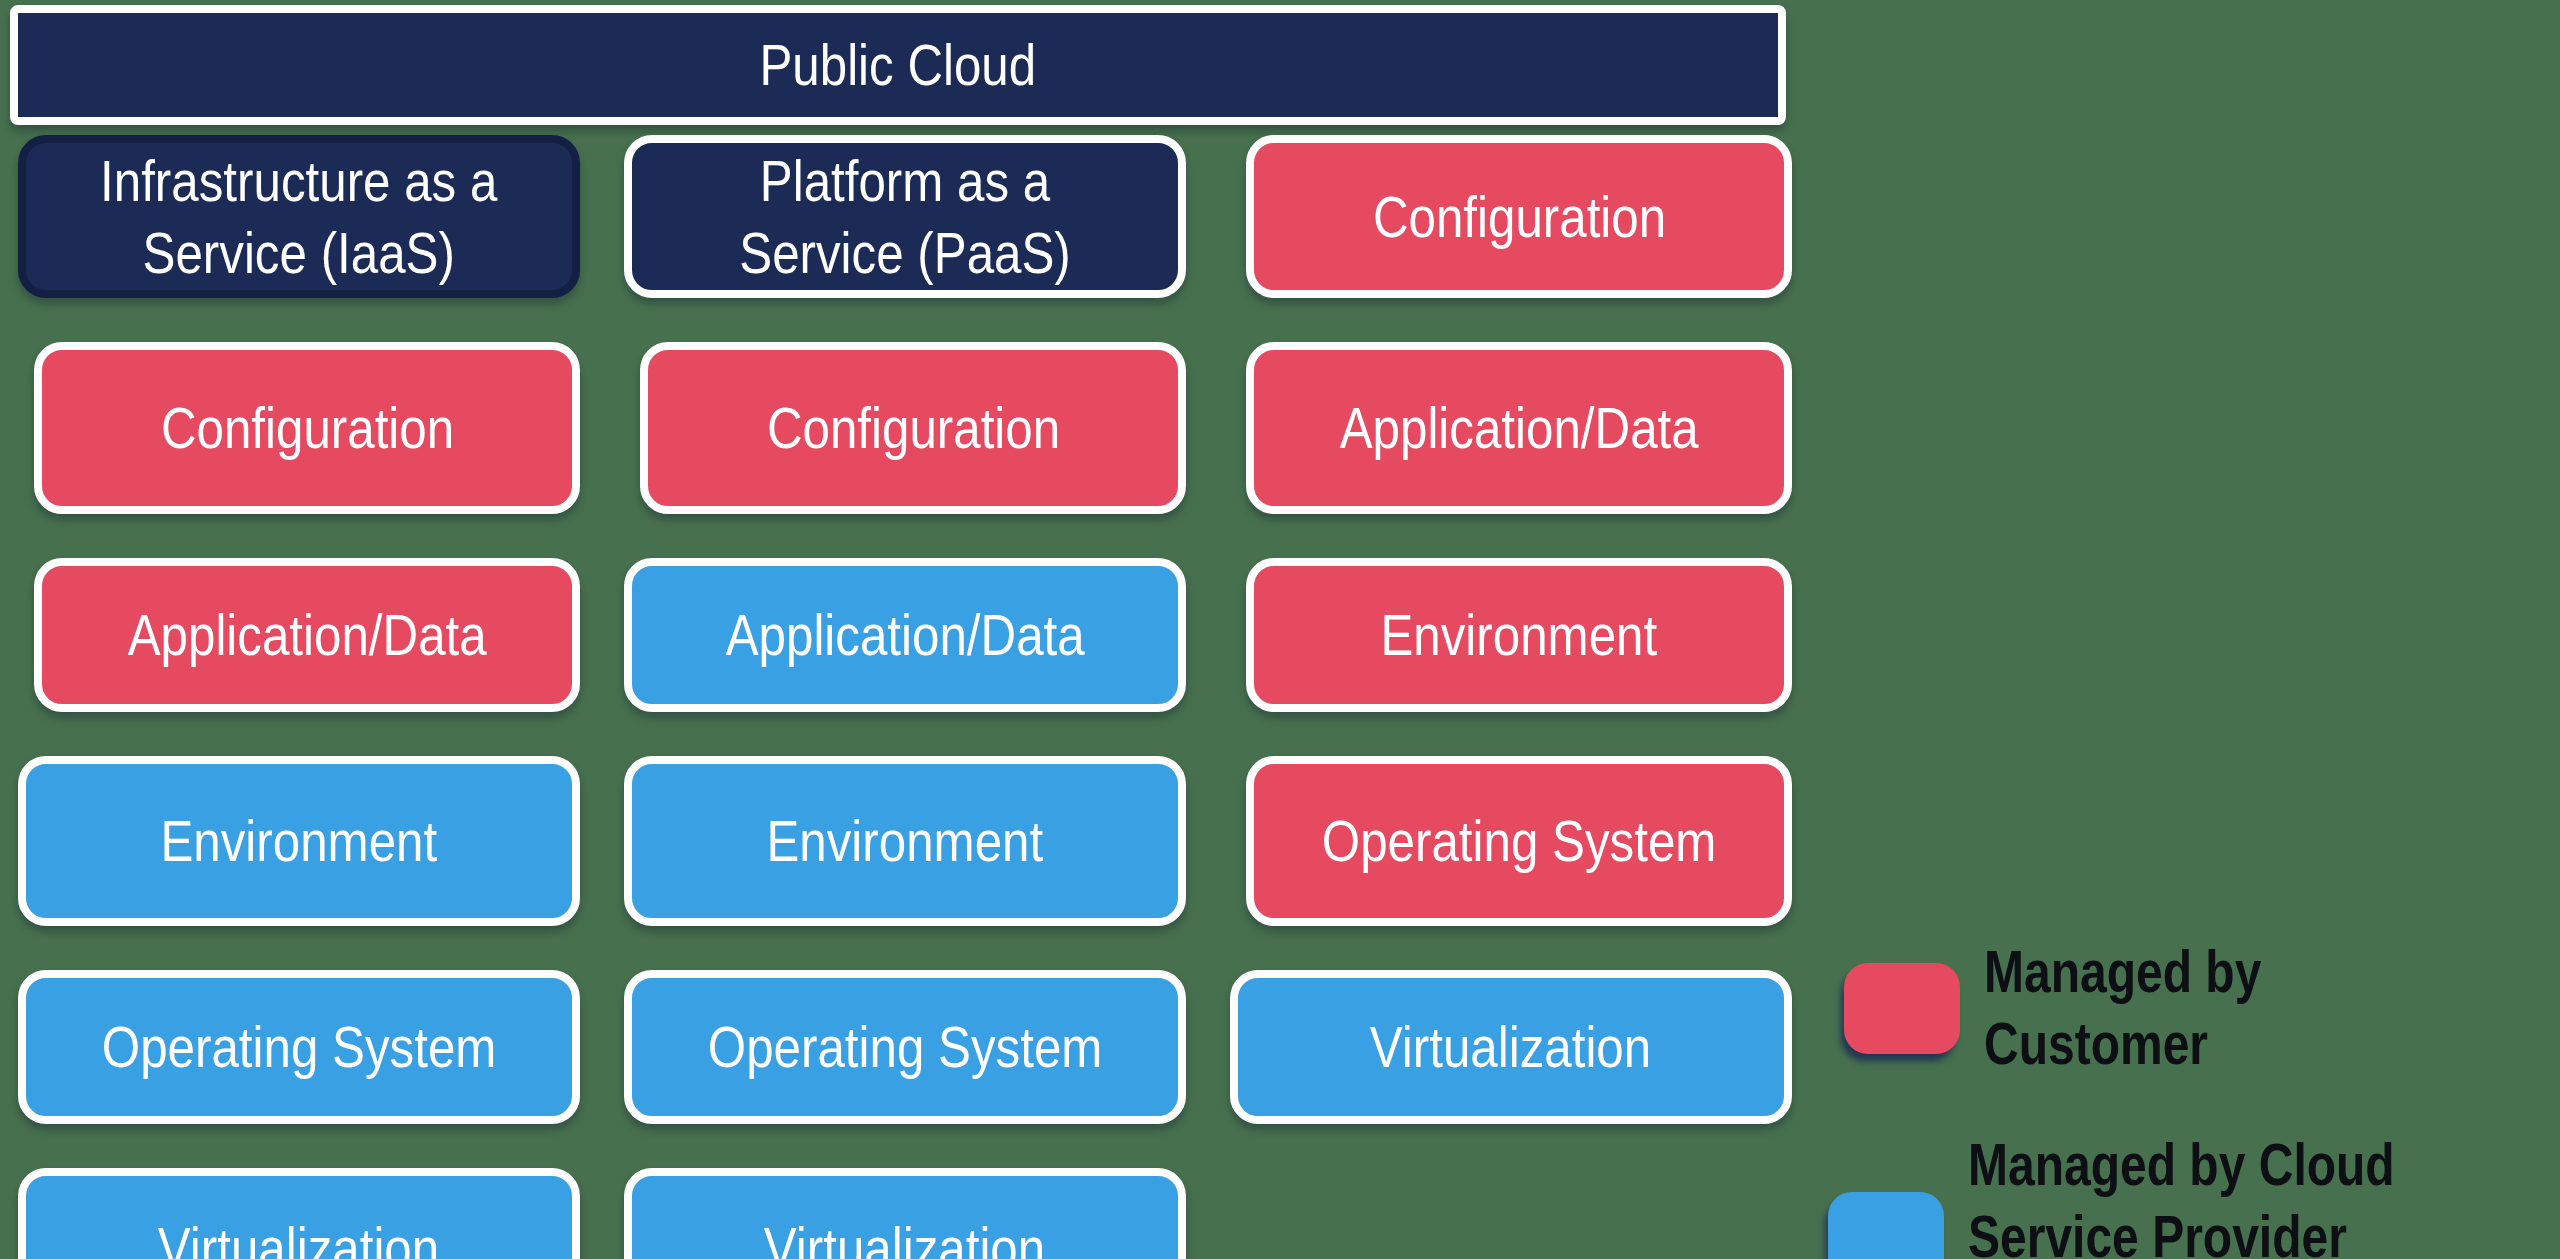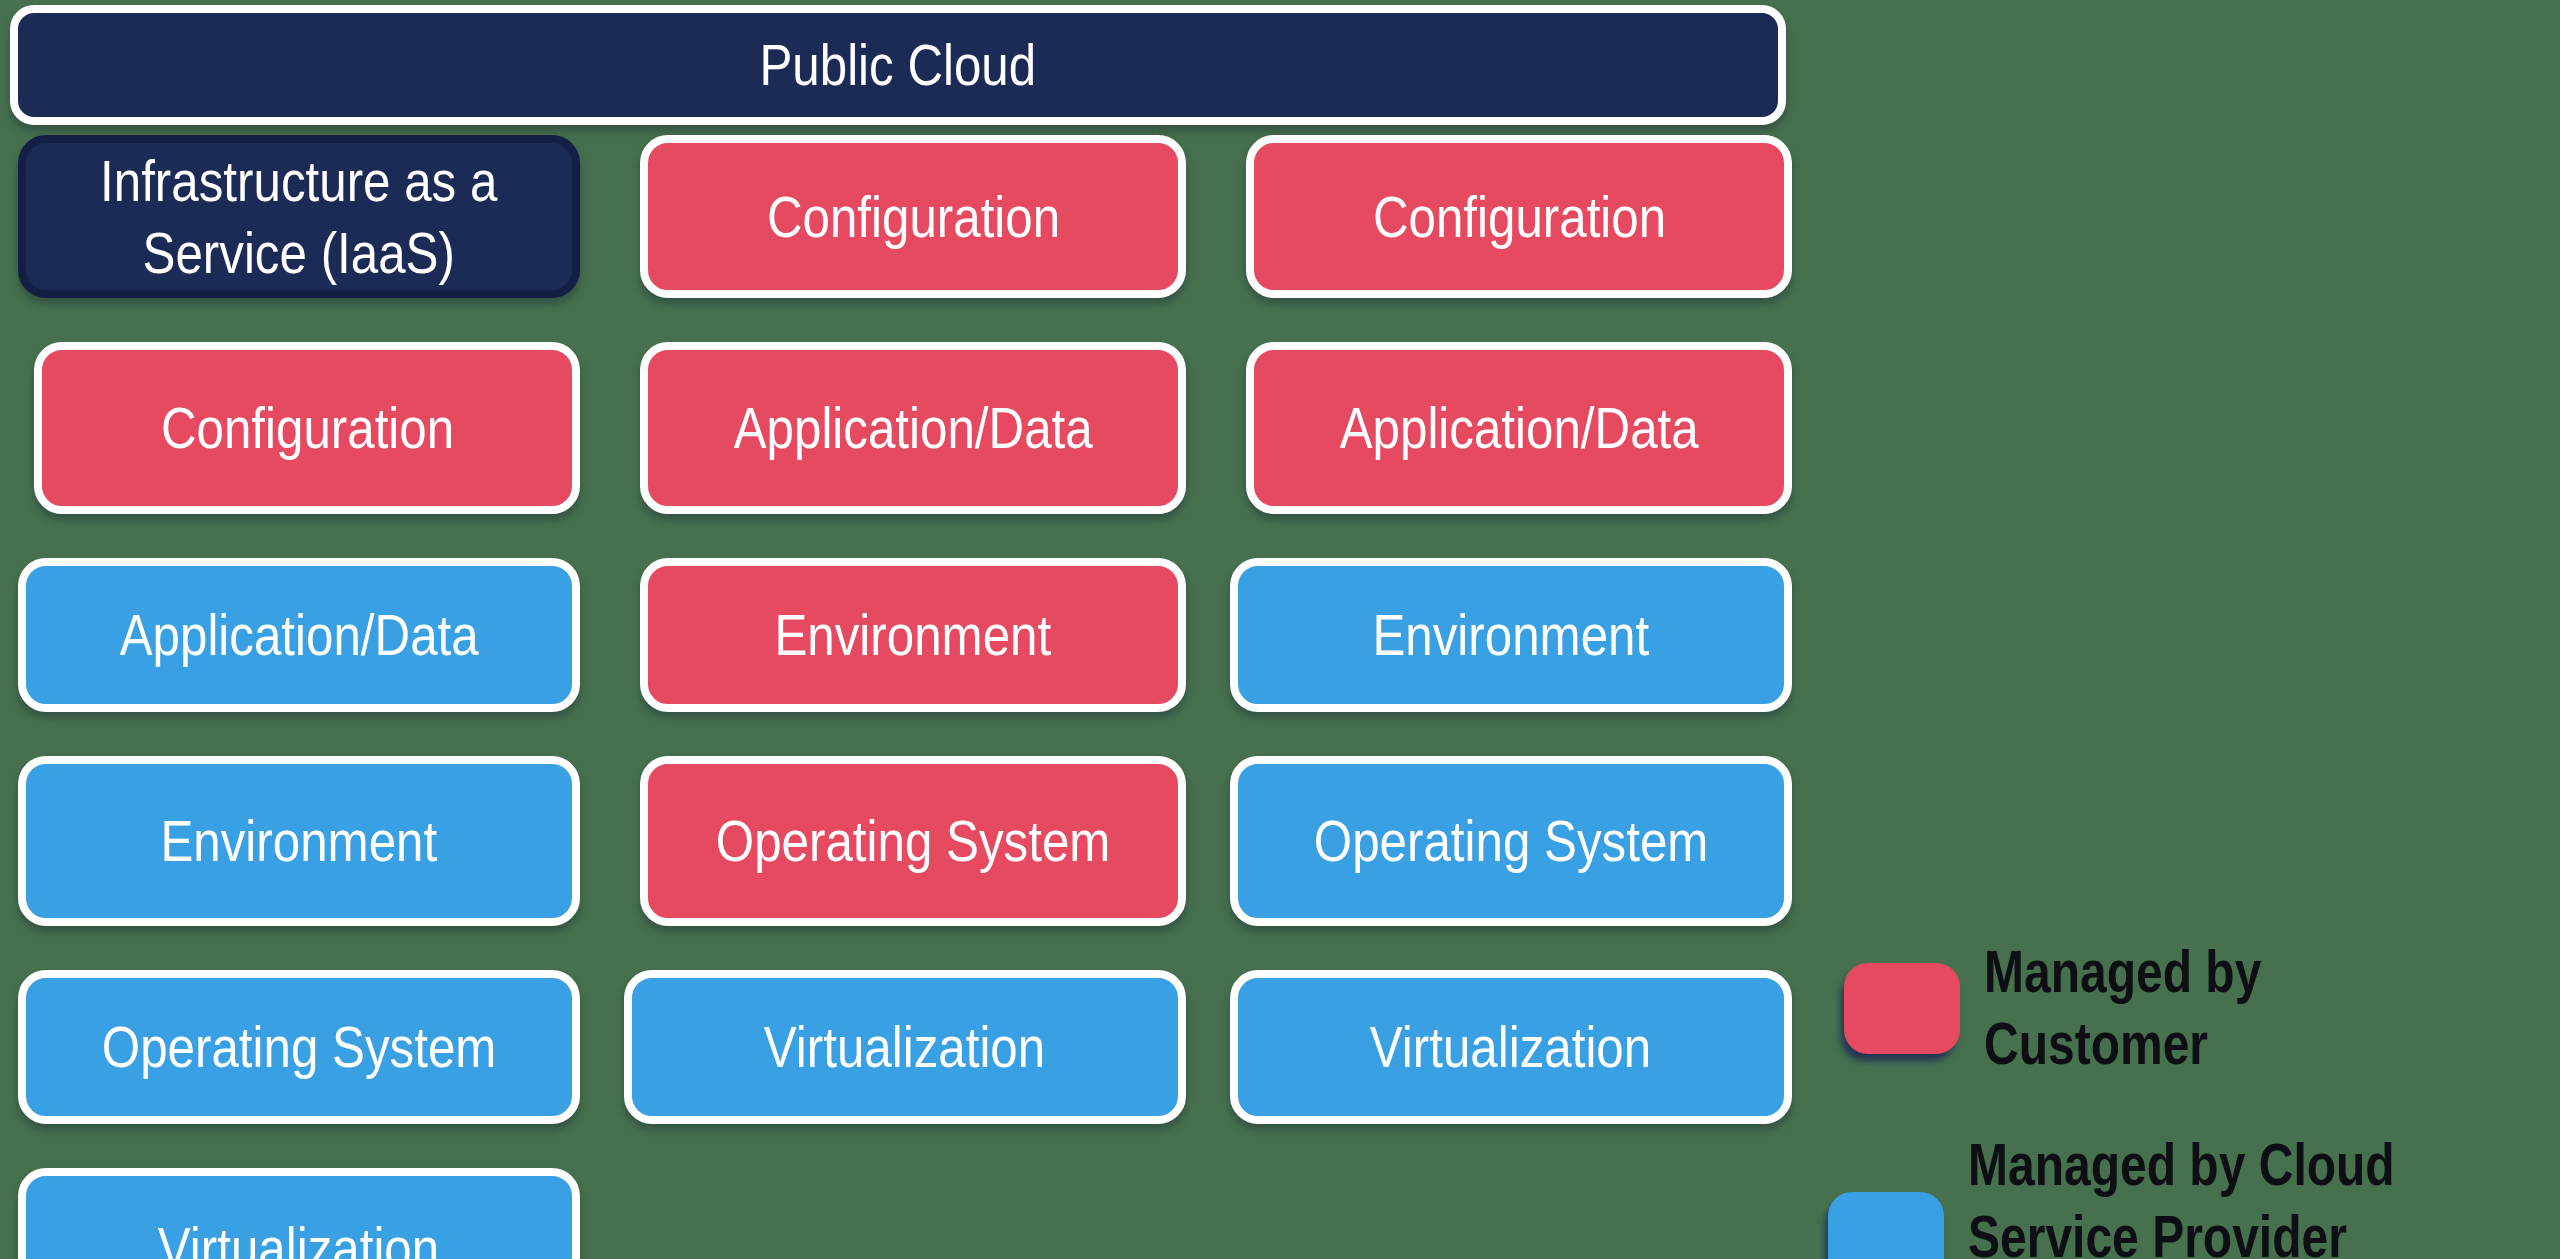--- a/index.html
+++ b/index.html
@@ -11,21 +11,21 @@
   }
   .canvas { position: absolute; inset: 0; }
 
   
   .public-cloud {
     position: absolute; left: 10px; top: 5px;
     width: 1776px; height: 120px;
     box-sizing: border-box;
     background: var(--color-navy, #1C2A56);
     border: 8px solid var(--color-border_white, #FFFFFF);
-    border-radius: 24px;
+    border-radius: 8px;
     display: flex; align-items: center; justify-content: center;
     color: #fff; font-size: 58px; font-weight: 500;
     box-shadow: 0 6px 9px rgba(10, 20, 45, 0.32);
   }
 
   
   .grid {
     position: absolute; left: 18px; top: 135px; width: 1776px;
     display: grid;
     grid-template-columns: 562px 562px 562px;
@@ -78,20 +78,24 @@
 
   <div class="public-cloud">
     <span class="box-label">Public Cloud</span>
   </div>
 
   <div class="grid">
 
     <div class="hdr no-white-border">
       <span class="box-label">Infrastructure as a
 Service (IaaS)</span>
+    </div>
+    <div class="hdr">
+      <span class="box-label">Platform as a
+Service (PaaS)</span>
     </div>
 
     <div class="cell owner-customer">
       <span class="box-label">Configuration</span>
     </div>
     <div class="cell owner-customer">
       <span class="box-label">Configuration</span>
     </div>
     <div class="cell owner-customer">
       <span class="box-label">Configuration</span>

